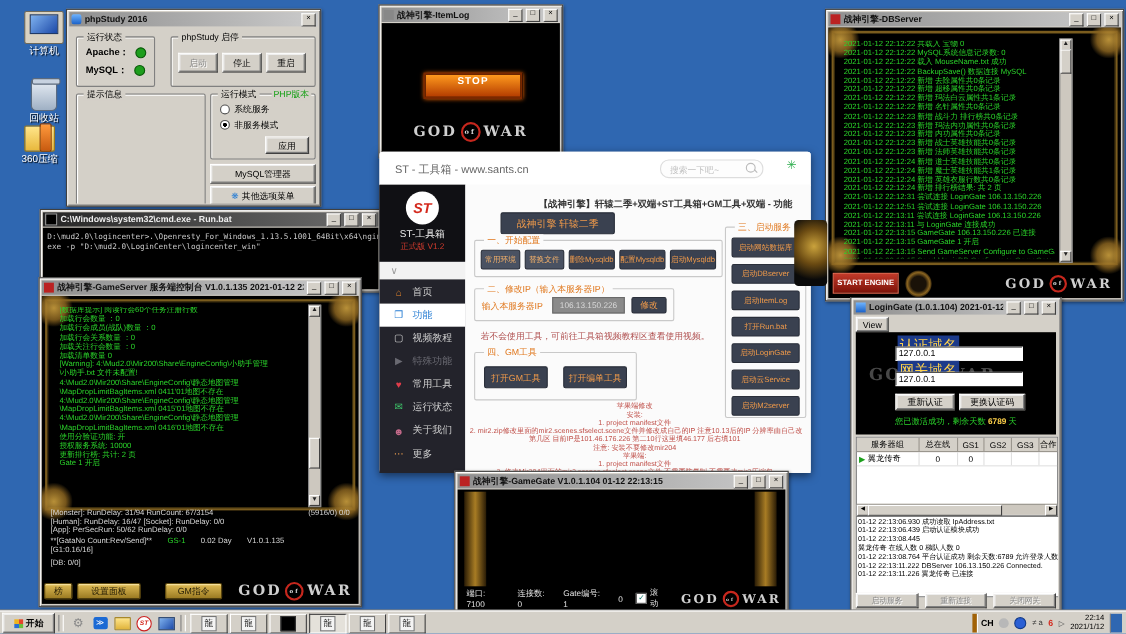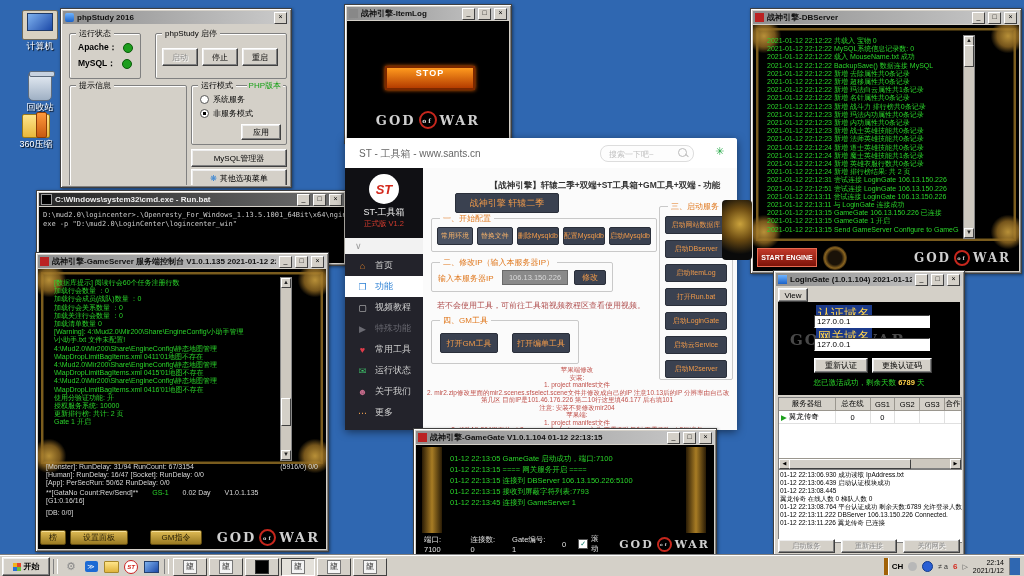--- a/index.html
+++ b/index.html
@@ -420,27 +420,20 @@
     <div class="tb">
       <span class="tbicon" style="background:#b22"></span>
       <span class="tbt">战神引擎-GameGate V1.0.1.104 01-12 22:13:15</span>
       <span class="cap">_</span>
         <span class="cap">□</span>
         <span class="cap">×</span>
     </div>
     <div class="body black">
       <div style="position:absolute;left:6px;top:2px;width:20px;height:86px;background:linear-gradient(90deg,#2a1c06,#a87c24,#2a1c06)"></div>
       <div style="position:absolute;right:8px;top:2px;width:20px;height:86px;background:linear-gradient(90deg,#2a1c06,#a87c24,#2a1c06)"></div>
-      <div style="position:absolute;left:34px;top:8px;width:230px">
-          <div class="green lg">01-12 22:13:05 GameGate 启动成功，端口:7100</div>
-          <div class="green lg">01-12 22:13:15 ==== 网关服务开启 ====</div>
-          <div class="green lg">01-12 22:13:15 连接到 DBServer 106.13.150.226:5100</div>
-          <div class="green lg">01-12 22:13:15 接收到屏蔽字符列表:7793</div>
-          <div class="green lg">01-12 22:13:45 连接到 GameServer 1</div>
-        </div>
       <div style="position:absolute;left:8px;bottom:4px;right:4px;height:14px;display:flex;align-items:center;gap:12px;color:#e0e0e0;font-size:7.5px">
         <span>端口: 7100</span>
         <span>连接数: 0</span>
         <span>Gate编号: 1</span>
         <span>0</span>
         <span class="fl" style="gap:3px">
           <span style="width:8px;height:8px;background:#fff;border:1px solid #555;color:#0a7a6a;font-size:7px;line-height:8px;text-align:center">✓</span>
           <span>滚动</span>
         </span>
         <span class="gow" style="font-size:11px;margin-left:2px">

